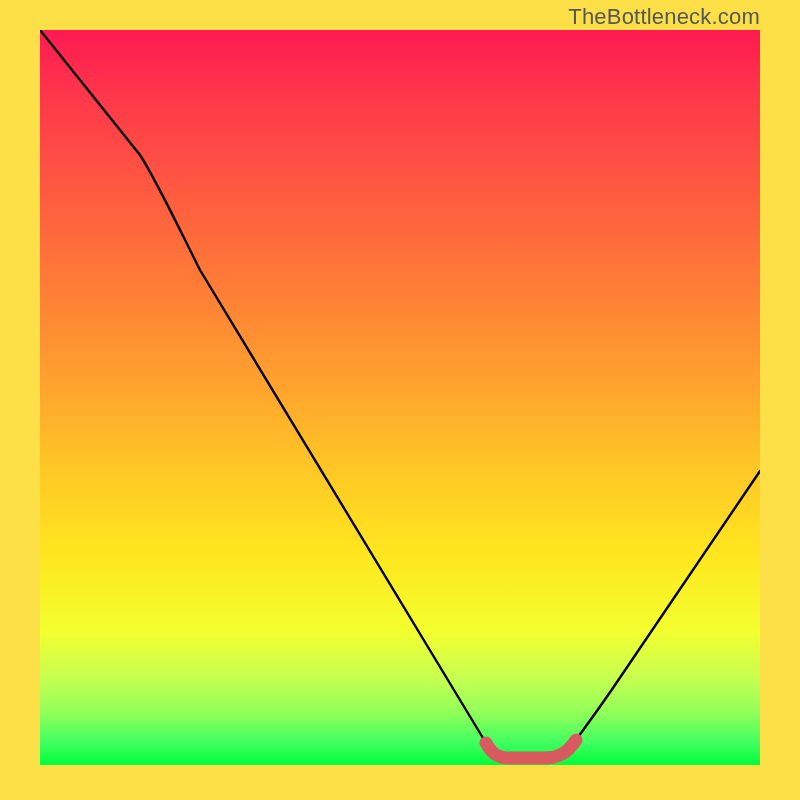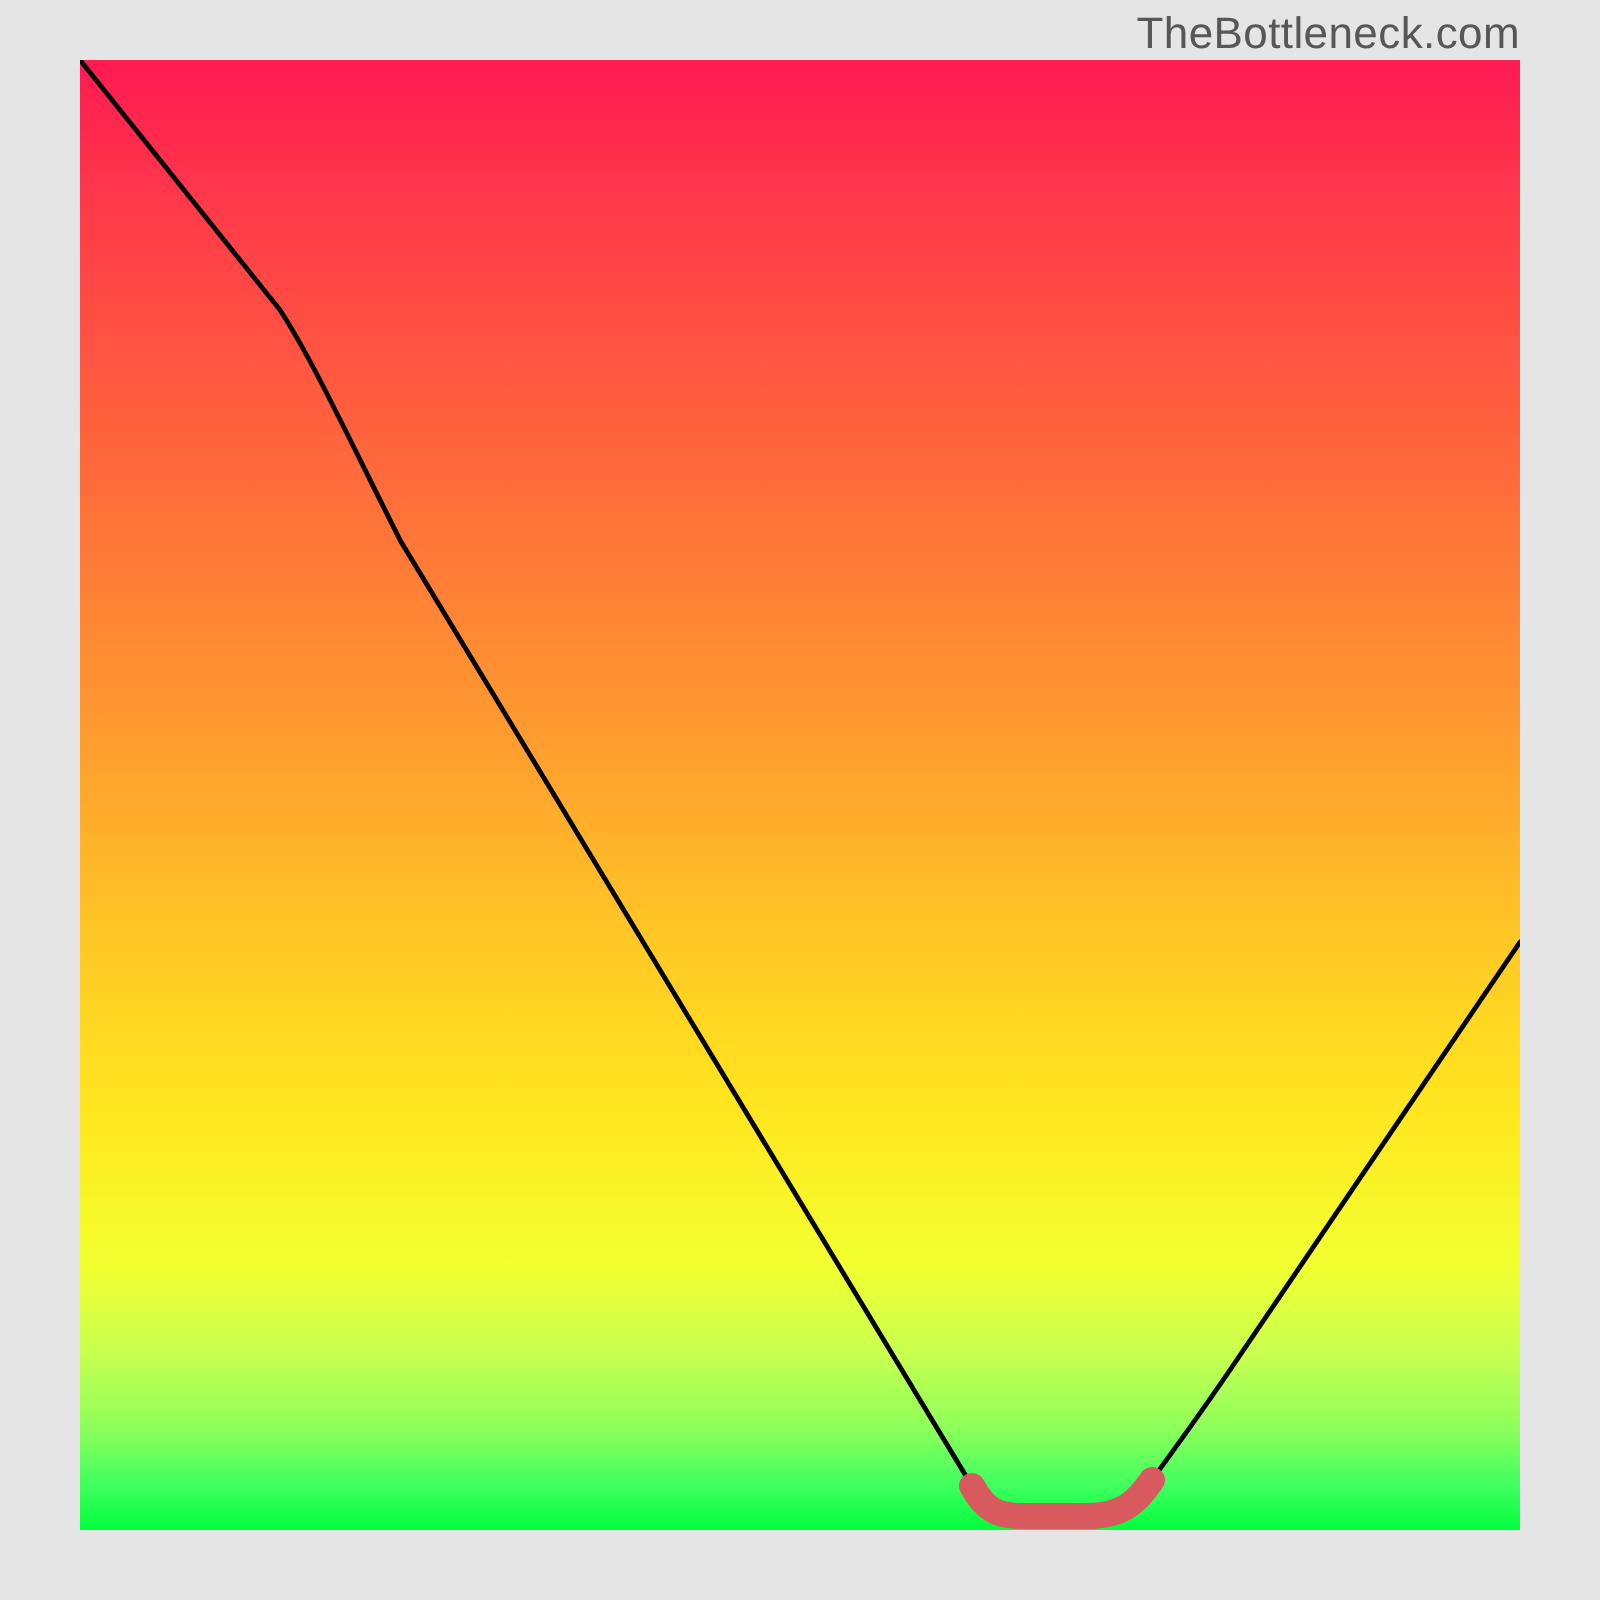--- a/index.html
+++ b/index.html
@@ -10,21 +10,21 @@
     background: #000;
     overflow: hidden;
     font-family: Arial, Helvetica, sans-serif;
   }
   .frame {
     position: absolute;
     left: 0;
     top: 0;
     width: 800px;
     height: 800px;
-    background: #e5e5e5;
+    background: #fde047;
   }
   .plot {
     position: absolute;
     left: 40px;
     top: 30px;
     width: 720px;
     height: 735px;
     
     background: linear-gradient(to bottom,
       #ff1a52 0%,

